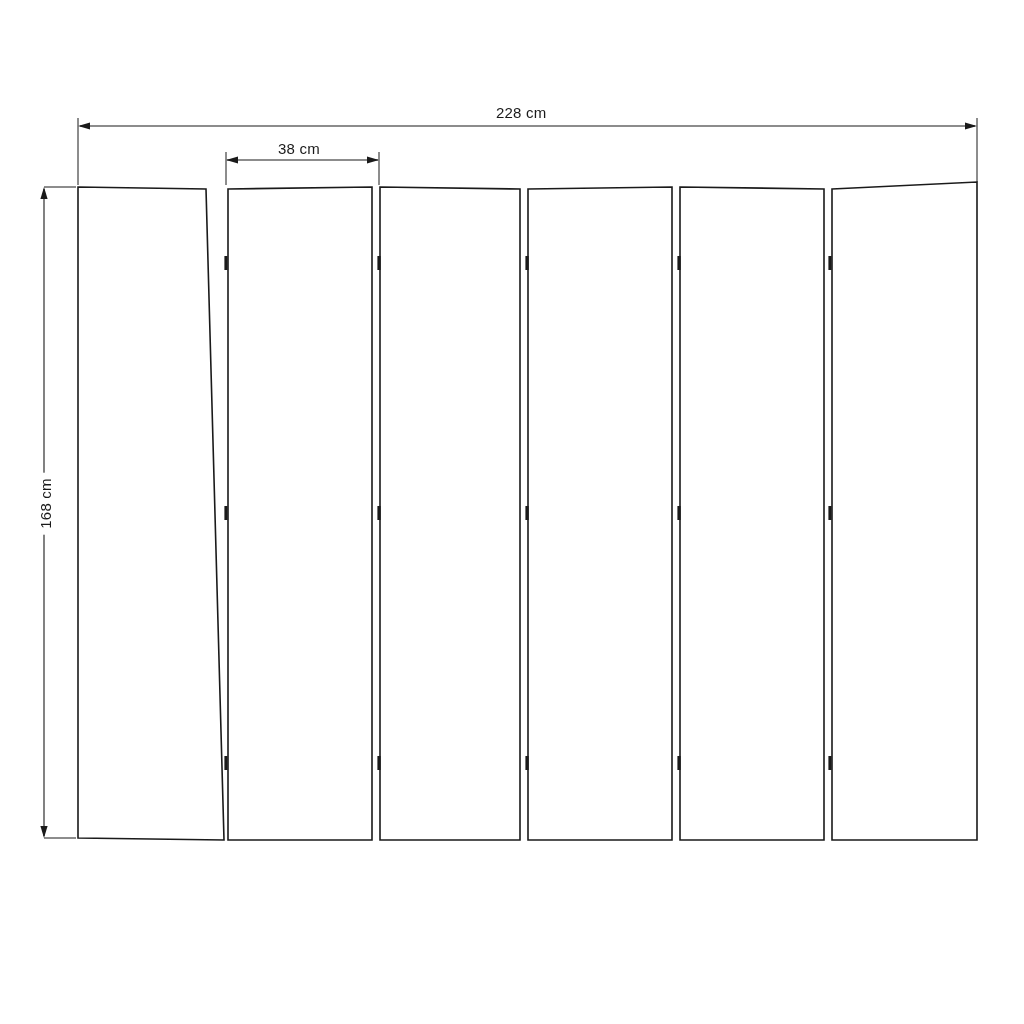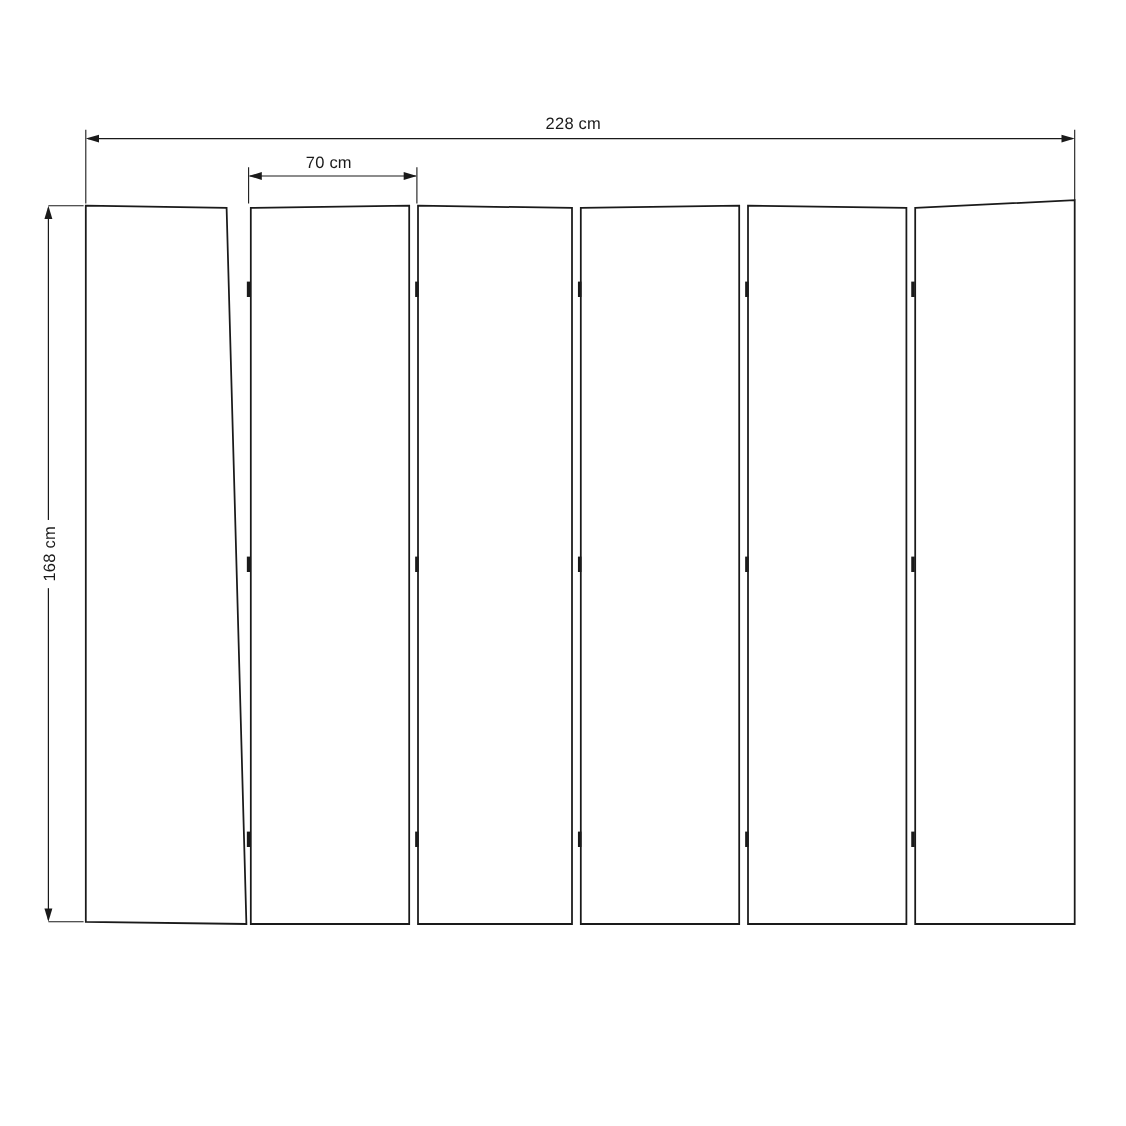--- a/index.html
+++ b/index.html
@@ -112,17 +112,17 @@
 
       <line x1="830" y1="256" x2="830" y2="270"></line>
       <line x1="830" y1="506" x2="830" y2="520"></line>
       <line x1="830" y1="756" x2="830" y2="770"></line>
     </g>
 
   </svg>
 
   <div class="dim-label" id="label-width">228 cm</div>
 
-  <div class="dim-label" id="label-panel">70 cm</div>
+  <div class="dim-label" id="label-panel">38 cm</div>
 
   <div class="dim-label" id="label-height">168 cm</div>
 
 </div>
 
 </body></html>

